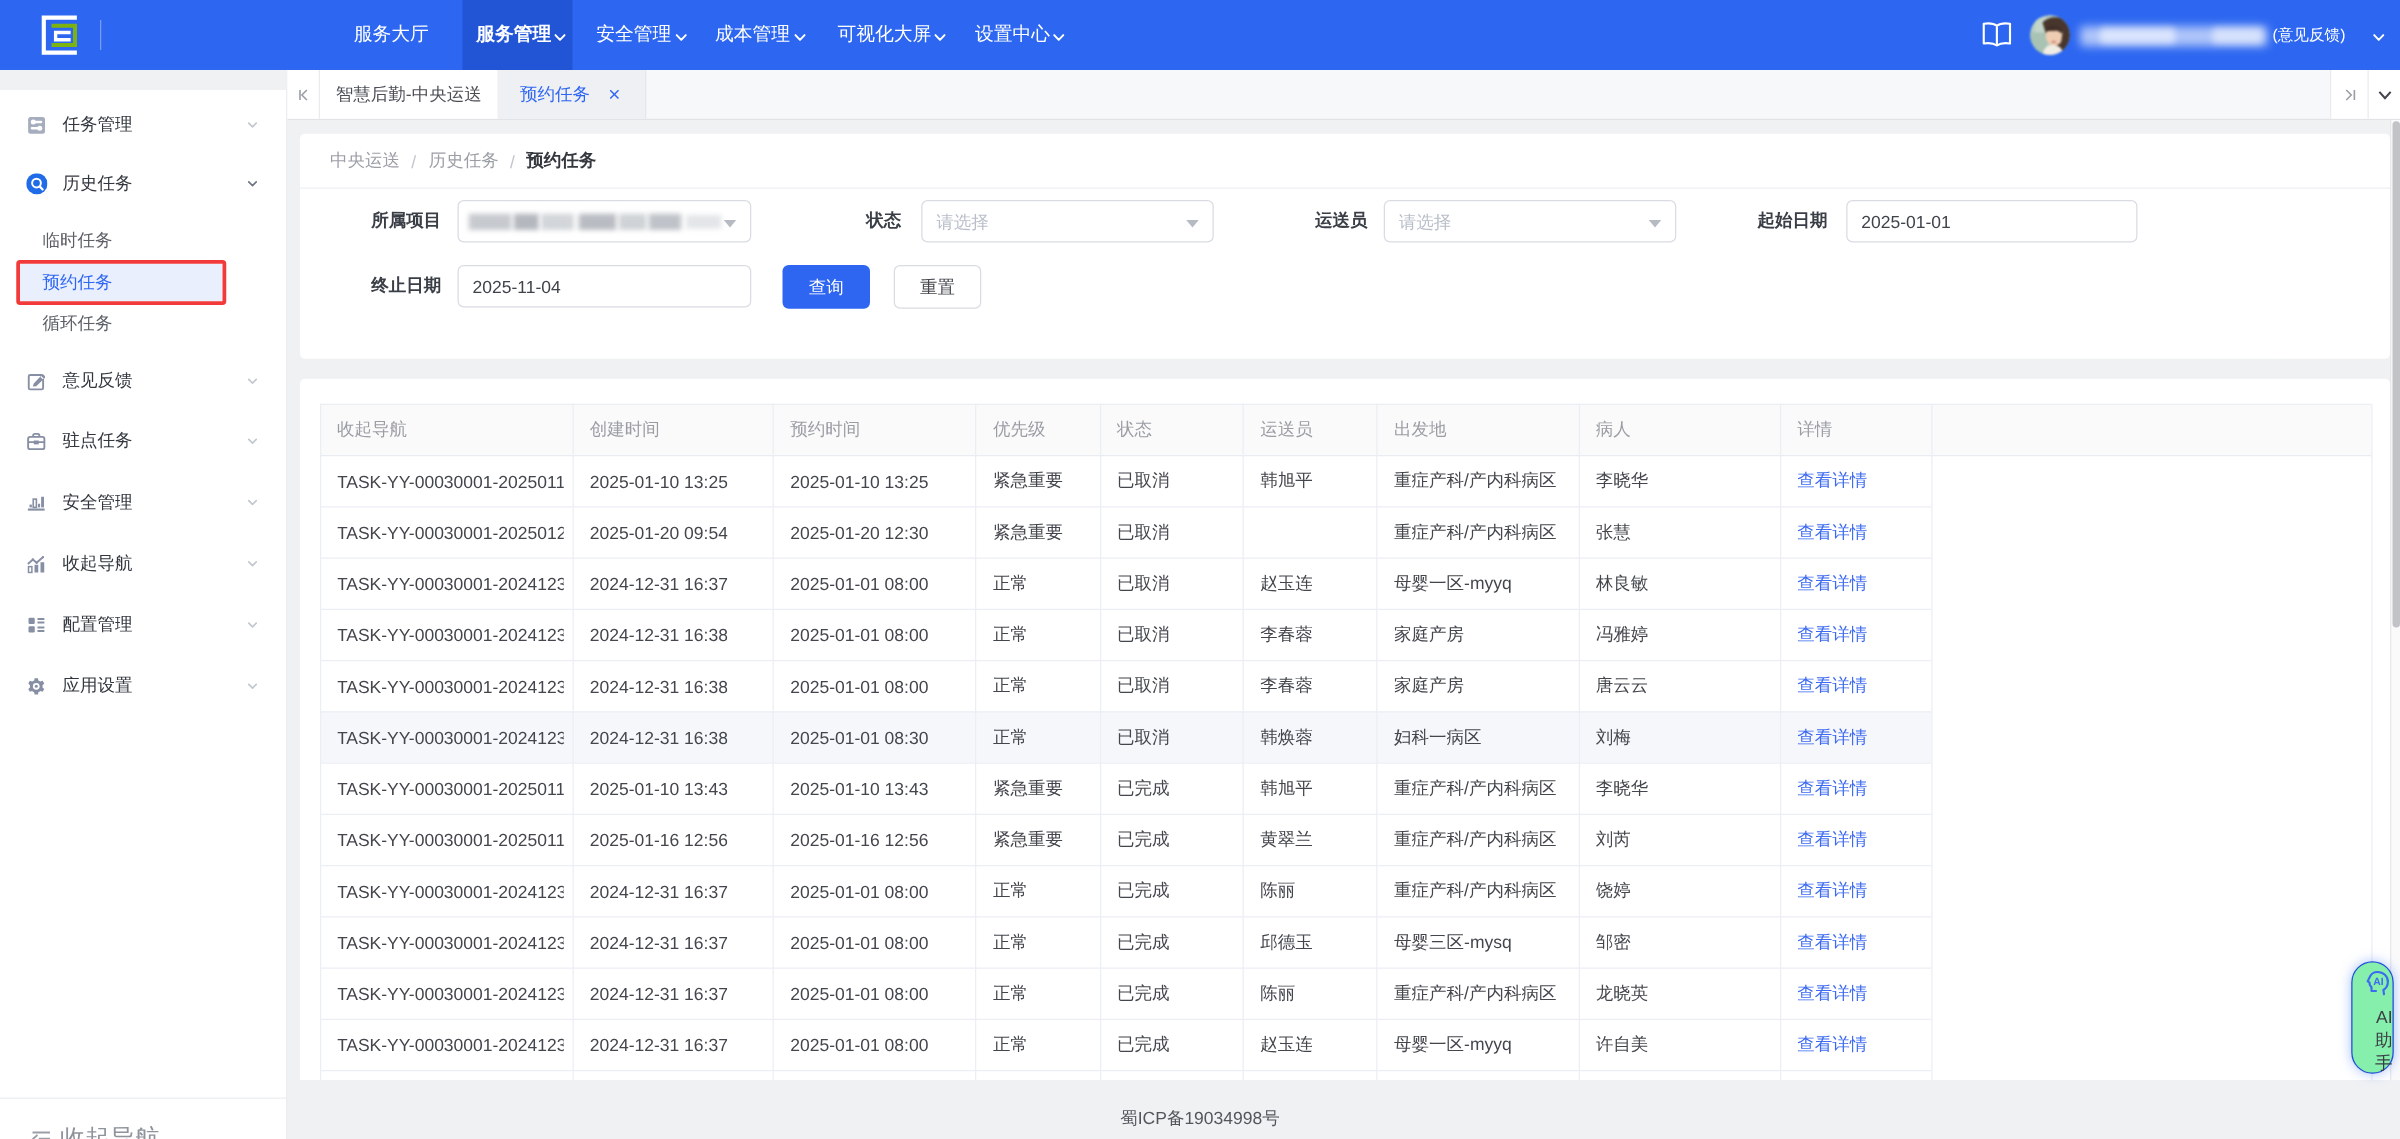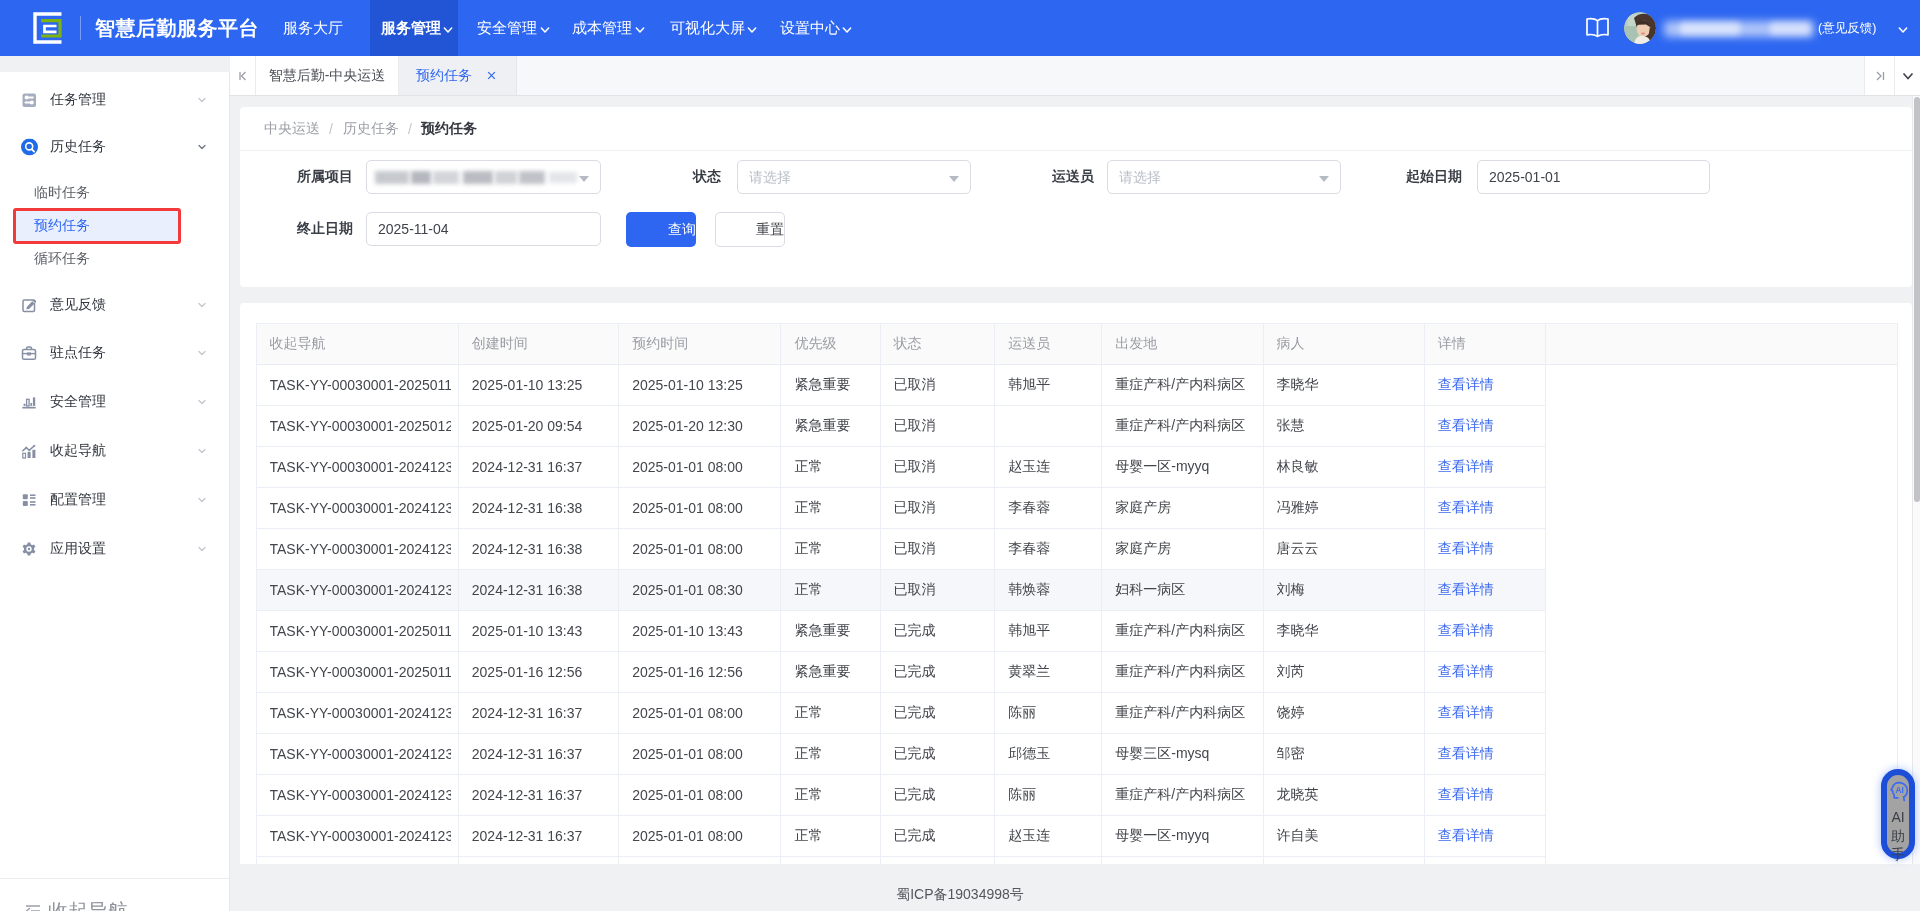--- a/index.html
+++ b/index.html
@@ -21,41 +21,40 @@
 .tabbtn{position:absolute;top:0;height:39px;background:#fff}
 #card1{position:absolute;left:240px;top:107px;width:1672px;height:180px;background:#fff;border-radius:4px}
 #card2{position:absolute;left:240px;top:303px;width:1672px;height:561px;background:#fff;border-radius:4px 4px 0 0;overflow:hidden}
 .bc{font-size:14px;position:absolute;top:129px;transform:translateY(-50%);white-space:nowrap}
 #bcline{position:absolute;left:240px;top:150px;width:1672px;height:1px;background:#eef0f2}
 .flabel{position:absolute;font-size:14px;color:#3a3e46;font-weight:600;white-space:nowrap;transform:translateY(-50%)}
 .finput{position:absolute;height:34px;background:#fff;border:1px solid #d9dce2;border-radius:5px;font-size:14px;color:#3f434a;line-height:32px;white-space:nowrap}
 .finput .ph{color:#b9bfc9}
 .finput .tx{padding-left:11px}
 .arrow{position:absolute;top:15px;width:0;height:0;border-left:5.5px solid transparent;border-right:5.5px solid transparent;border-top:6px solid #b6bac2}
-.btn{position:absolute;height:35px;border-radius:5px;font-weight:500;font-size:14px;text-align:right;line-height:35px}
+.btn{position:absolute;height:35px;border-radius:5px;font-weight:500;font-size:14px;text-align:center;line-height:35px}
 .hline{position:absolute;height:1px;background:#ebeef5}
 .vline{position:absolute;width:1px;background:#ebeef5}
 .th{position:absolute;font-size:14px;color:#9a9da4;transform:translateY(-50%);white-space:nowrap}
 .td{position:absolute;font-size:14px;color:#43464c;transform:translateY(-50%);white-space:nowrap;overflow:hidden}
 .link{color:#3d6af0}
 #scroll{position:absolute;left:1912px;top:96px;width:8px;height:768px;background:#fafafb;border-left:1px solid #e8e8ea}
 #thumb{position:absolute;left:1px;top:1px;width:6px;height:405px;background:#c1c3c7;border-radius:3px}
-#aipill{position:absolute;left:1881px;top:769px;width:34px;height:90px;background:#a3a3a3;border:6px solid #1d4ed8;border-radius:17px;box-shadow:0 0 9px rgba(80,130,255,.5);text-align:center}
+#aipill{position:absolute;left:1881px;top:769px;width:34px;height:90px;background:#86efac;border:1px solid #1d4ed8;border-radius:17px;box-shadow:0 0 9px rgba(80,130,255,.5);text-align:right}
 #aipill div{font-size:14px;color:#3b3f46;line-height:18.5px}
 #foottext{position:absolute;left:0;top:886px;width:1920px;text-align:center;font-size:14px;color:#54565c}
 </style></head><body>
 <div id="nav">
     <div id="navactive"></div>
     <svg style="position:absolute;left:33px;top:12px" width="30" height="32" viewBox="0 0 30 32">
       <path d="M28.5 2 H2 V30 H28.5" fill="none" stroke="#fff" stroke-width="3.4"></path>
       <path d="M8.2 8.6 H27 V24 H8.2" fill="none" stroke="#7db310" stroke-width="3.2"></path>
       <path d="M23.5 14 H11.5 V19.8 H23.5" fill="none" stroke="#fff" stroke-width="2.7"></path>
     </svg>
     <div id="navsep"></div>
-    <div id="navtitle">智慧后勤服务平台</div>
     <div class="navtxt" style="left:283px">服务大厅</div>
     <div class="navtxt" style="left:381px;font-weight:bold">服务管理</div>
     <svg class="chev" style="left:443px" width="11" height="11" viewBox="0 0 11 11">
       <polyline points="1.5,3.4 5.5,7.6 9.5,3.4" fill="none" stroke="#fff" stroke-width="1.7" stroke-linecap="round" stroke-linejoin="round"></polyline>
     </svg>
     <div class="navtxt" style="left:477px">安全管理</div>
     <svg class="chev" style="left:540px" width="11" height="11" viewBox="0 0 11 11">
       <polyline points="1.5,3.4 5.5,7.6 9.5,3.4" fill="none" stroke="#fff" stroke-width="1.7" stroke-linecap="round" stroke-linejoin="round"></polyline>
     </svg>
     <div class="navtxt" style="left:572px">成本管理</div>

